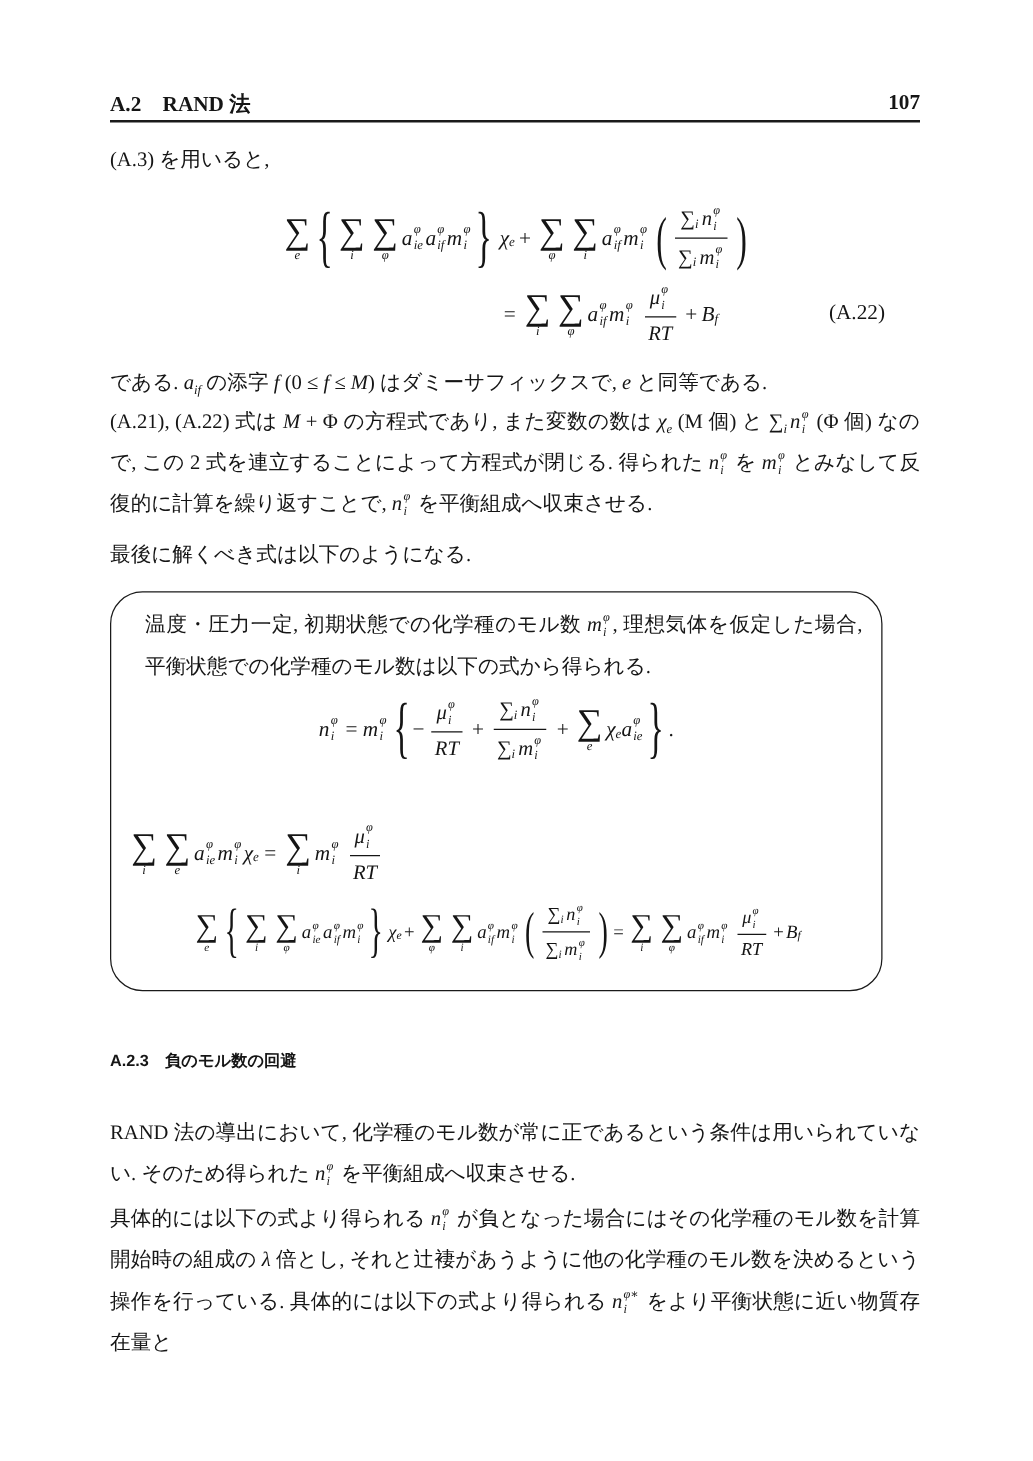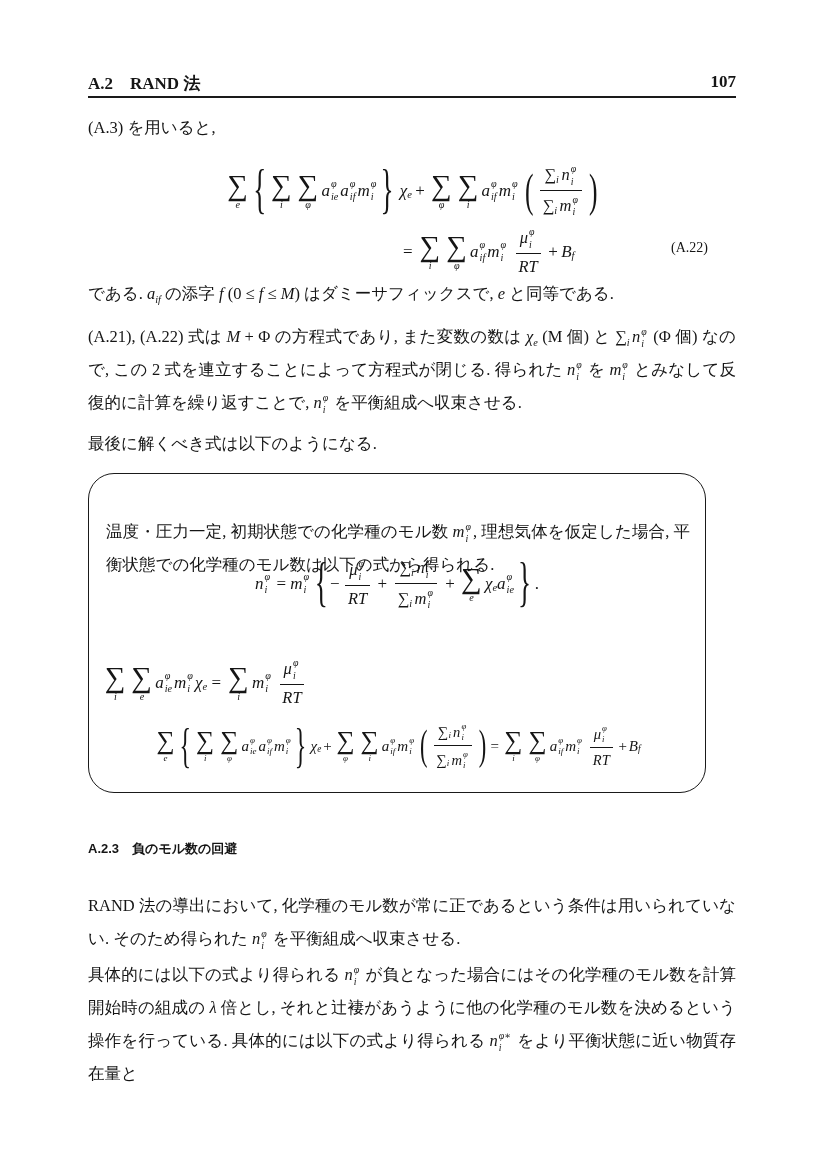--- a/index.html
+++ b/index.html
@@ -5,34 +5,34 @@
   html,body{margin:0;padding:0;background:#e8e8e8;}
   .page{position:relative;width:826px;height:1169px;background:#ffffff;color:#151515;margin:0 auto;overflow:hidden;
         font-family:"Liberation Serif","DejaVu Serif",serif;}
   
   .running-head{position:absolute;left:88px;top:72px;width:648px;display:flex;justify-content:space-between;
                 font-weight:bold;font-size:17px;}
   .head-rule{position:absolute;left:88px;top:96px;width:648px;height:2px;background:#1a1a1a;}
   
   .para{position:absolute;left:88px;width:648px;font-size:16.5px;line-height:33px;text-align:justify;}
   .p-intro{top:111px;}
-  .p-dummy{top:277px;}
+  .p-dummy{top:289px;}
   .p-system{top:320px;}
   .p-final{top:427px;}
   .p-rand{top:889px;}
   .p-lambda{top:958px;}
   
   .meq{position:absolute;display:flex;align-items:center;font-size:17px;white-space:nowrap;}
   .eq-a22-l1{left:88px;width:648px;top:154px;height:74px;justify-content:center;}
   .eq-a22-l2{left:403px;top:224px;height:56px;}
-  .eq-tag{position:absolute;right:118px;top:240px;font-size:14px;}
+  .eq-tag{position:absolute;right:118px;top:240px;font-size:17px;}
   
   .rbox{position:absolute;left:88px;top:473px;width:616px;height:318px;border:1.4px solid #1a1a1a;border-radius:26px;}
   .rbox .para{width:auto;}
-  .box-t1{left:17px;right:15px;top:9px;margin-top:32px;}
+  .box-t1{left:27px;right:15px;top:9px;}
   .box-t2{left:17px;right:15px;top:143px;}
   .eq-box-main{left:0;right:0;top:79px;height:62px;justify-content:center;}
   .eq-box-chi{left:13px;top:180px;height:58px;}
   .eq-box-full{left:0;right:0;top:238px;height:68px;justify-content:center;font-size:15px;}
   
   .subsec{position:absolute;left:88px;top:840px;margin:0;font-size:13px;font-weight:bold;
           font-family:"Liberation Sans","DejaVu Sans",sans-serif;}
   
   .t-jp{font-family:"Liberation Serif","DejaVu Serif",serif;}
   .t-i{font-family:"Liberation Serif","DejaVu Serif",serif;font-style:italic;}

